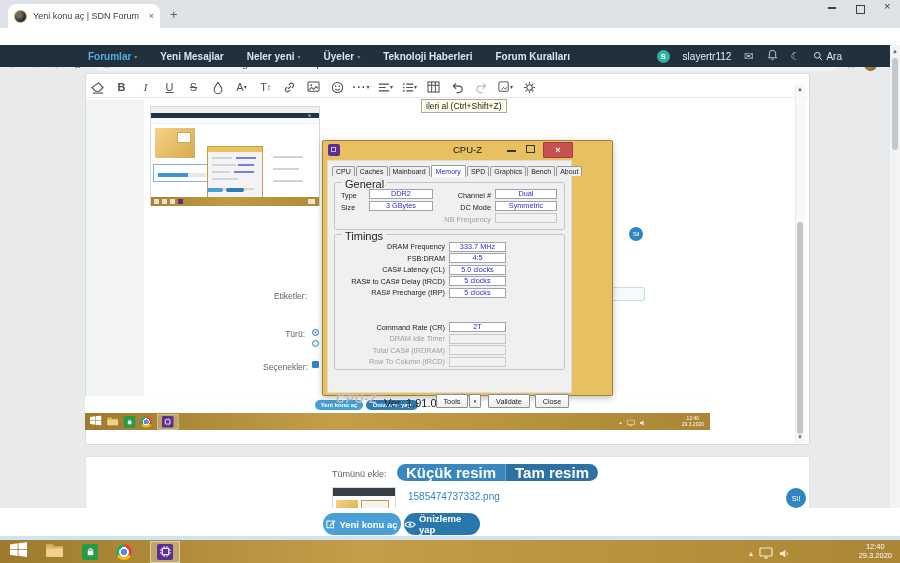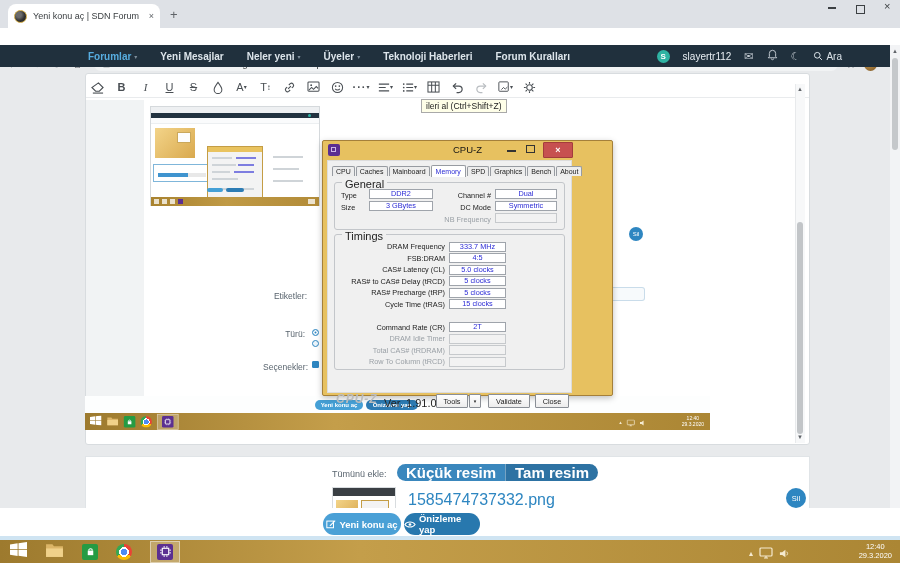--- a/index.html
+++ b/index.html
@@ -103,21 +103,21 @@
   .att-card{left:85px;top:456px;width:725px;height:84px;background:#fff;border:1px solid #e0e4e7;box-sizing:border-box;}
   .att-lbl{left:332px;top:469px;font-size:9px;color:#5b6670;}
   .segpill{left:397px;top:464px;height:17px;display:flex;border-radius:9px;overflow:hidden;z-index:2;}
   .seg{color:#fff;font-size:15px;font-weight:bold;display:flex;align-items:center;padding:0 9px;}
   .seg1{background:#3a87bd;}
   .seg2{background:#2d72a3;border-left:1px solid rgba(255,255,255,.35);}
   .att-thumb{left:332px;top:487px;width:64px;height:46px;background:#fff;border:1px solid #d8dcdf;box-sizing:border-box;}
   .att-thumb .s1{position:absolute;left:0;top:0;width:100%;height:8px;background:#3a3f44;}
   .att-thumb .s2{position:absolute;left:3px;top:12px;width:22px;height:18px;background:linear-gradient(135deg,#f3d489,#d9a94e);}
   .att-thumb .s3{position:absolute;left:28px;top:12px;width:26px;height:22px;background:#f3f3f3;border:1px solid #c49d45;}
-  .att-name{left:408px;top:491px;font-size:16px;color:#2e86c1;}
+  .att-name{left:408px;top:491px;font-size:10px;color:#2e86c1;}
   .sil-big{left:786px;top:488px;width:20px;height:20px;border-radius:50%;background:#2e86c1;color:#fff;font-size:7.5px;display:flex;align-items:center;justify-content:center;z-index:2;}
   
   .sticky{left:0;top:508px;width:900px;height:32px;background:#fff;z-index:20;}
   .sticky-edge{left:0;top:536px;width:900px;height:4px;background:#cfe4f2;z-index:21;}
   .f-b1{left:323px;top:513px;width:78px;height:22px;background:#4aa0d6;font-size:9.5px;border-radius:11px;z-index:22;}
   .f-b2{left:404px;top:513px;width:76px;height:22px;background:#2878ae;font-size:9.5px;border-radius:11px;z-index:22;}
   
   .taskbar{left:0;top:540px;width:900px;height:23px;background:linear-gradient(90deg,#9d7a2e,#c49e4a 40%,#ab8634);z-index:25;}
   .tk-icons{position:absolute;left:10px;top:0;height:23px;display:flex;align-items:center;gap:18px;}
   .tile{background:rgba(255,255,255,.25);border:1px solid rgba(255,255,255,.45);padding:2px 6px;display:flex;align-items:center;}
@@ -418,24 +418,20 @@
             <span class="cz-lbl t-lbl">CAS# Latency (CL)</span>
             <span class="cz-field t-fld">5.0 clocks</span>
           </div>
         <div class="t-row" style="top:40.5px;">
             <span class="cz-lbl t-lbl">RAS# to CAS# Delay (tRCD)</span>
             <span class="cz-field t-fld">5 clocks</span>
           </div>
         <div class="t-row" style="top:52px;">
             <span class="cz-lbl t-lbl">RAS# Precharge (tRP)</span>
             <span class="cz-field t-fld">5 clocks</span>
-          </div>
-        <div class="t-row" style="top:63.5px;">
-            <span class="cz-lbl t-lbl">Cycle Time (tRAS)</span>
-            <span class="cz-field t-fld">15 clocks</span>
           </div>
         <div class="t-row" style="top:86.5px;">
             <span class="cz-lbl t-lbl">Command Rate (CR)</span>
             <span class="cz-field t-fld">2T</span>
           </div>
         <div class="t-row" style="top:98px;">
             <span class="cz-lbl t-lbl dis">DRAM Idle Timer</span>
             <span class="cz-field t-fld dis"></span>
           </div>
         <div class="t-row" style="top:109.5px;">

